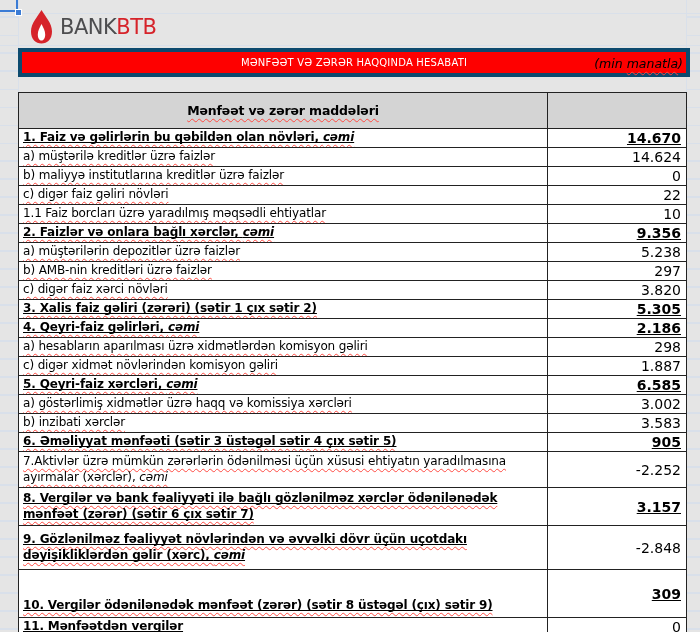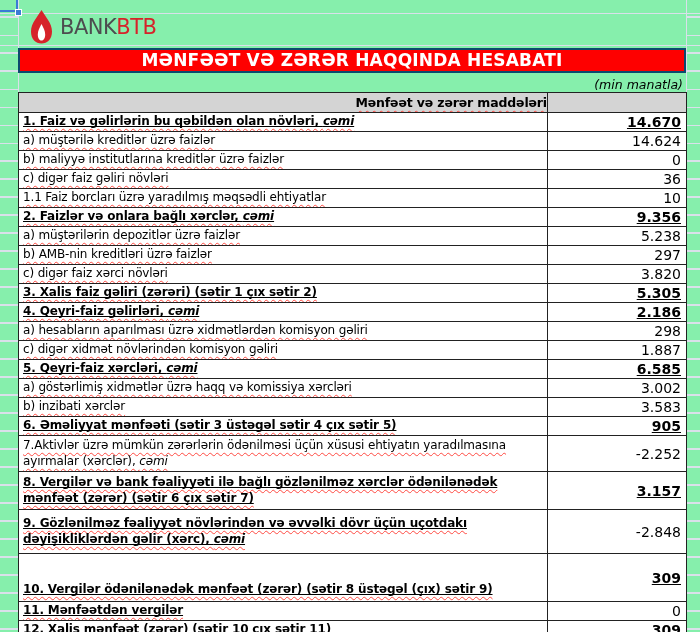--- a/index.html
+++ b/index.html
@@ -1,17 +1,17 @@
 <!DOCTYPE html>
 <html><head>
 <meta charset="utf-8">
 <style>
   html,body{margin:0;padding:0;background:#fff;}
   #screen{
-    position:relative;width:700px;height:632px;overflow:hidden;background:#86efac;
+    position:relative;width:700px;height:632px;overflow:hidden;background:#e5e5e5;
     font-family:"DejaVu Sans","Liberation Sans",sans-serif;color:#000;
   }
   
   .gutter-left{position:absolute;left:0;top:0;width:18px;height:635px;z-index:0;
     background:repeating-linear-gradient(to bottom,transparent 0 16.5px,#d9e0ea 16.5px 18px);
     border-right:1px solid #d9e0ea;}
   .gutter-right{position:absolute;left:686px;top:0;width:14px;height:635px;z-index:0;
     background:repeating-linear-gradient(to bottom,transparent 0 16.5px,#d9e0ea 16.5px 18px);
     border-left:1px solid #d9e0ea;}
   .hgrid{position:absolute;left:0;width:700px;height:1px;background:#d9e0ea;z-index:0;}
@@ -22,29 +22,29 @@
   .sel-handle{position:absolute;left:15px;top:9px;width:5px;height:5px;background:#3a7bd5;
     border:1px solid #fff;z-index:3;}
   
   .logo{position:absolute;left:30px;top:8px;height:38px;display:flex;align-items:center;z-index:1;}
   .logo svg{display:block;margin-right:7px;}
   .logo-text{font-size:21px;letter-spacing:-0.5px;line-height:1;}
   .logo-bank{color:#4d4d4f;}
   .logo-btb{color:#d6232a;}
   
   .title-bar{position:absolute;left:18px;top:48px;width:664px;height:21px;background:#fe0000;
-    border:2px solid #0c4a6e;color:#fff;font-weight:bold;font-size:17px;letter-spacing:.2px;
+    border:4px solid #0c4a6e;color:#fff;font-weight:normal;font-size:10px;letter-spacing:.2px;
     text-align:center;line-height:21px;z-index:1;}
   
-  .unit-note{position:absolute;right:17px;top:77px;font-style:italic;font-size:12.5px;z-index:1;}
+  .unit-note{position:absolute;right:17px;top:56px;font-style:italic;font-size:12.5px;z-index:1;}
   
   table.pl{position:absolute;left:18px;top:92px;width:668px;border-collapse:collapse;
     table-layout:fixed;z-index:1;font-size:12px;letter-spacing:-0.15px;}
   table.pl td,table.pl th{border:1.5px solid #222;overflow:hidden;}
-  th.hdr{background:#d4d4d4;font-weight:bold;font-size:12.5px;text-align:right;height:19px;padding:0;}
+  th.hdr{background:#d4d4d4;font-weight:bold;font-size:12.5px;text-align:center;height:19px;padding:8px;}
   td.lbl{padding:1px 3px 1px 4px;vertical-align:middle;line-height:1.32;background:#fff;}
   td.val{text-align:right;padding:1px 5px 1px 2px;vertical-align:middle;background:#fff;
     font-size:14px;letter-spacing:0;}
   .b{font-weight:bold;text-decoration:underline;}
   .it{font-style:italic;}
   td.vbottom{vertical-align:bottom;padding-bottom:3px;}
   .sq{text-decoration-line:underline;text-decoration-style:wavy;text-decoration-color:#ff4a42;
     text-decoration-thickness:1px;text-underline-offset:3px;text-decoration-skip-ink:none;}
 </style>
 </head>
@@ -95,21 +95,21 @@
         <tr style="height: 18px;">
           <td class="lbl"><span class="sq">a) müştərilə kreditlər üzrə faizlər</span></td>
           <td class="val">14.624</td>
         </tr>
         <tr style="height: 18px;">
           <td class="lbl"><span class="sq">b) maliyyə institutlarına kreditlər üzrə faizlər</span></td>
           <td class="val">0</td>
         </tr>
         <tr style="height: 18px; padding-left: 16px;">
           <td class="lbl"><span class="sq">c) digər faiz gəliri növləri</span></td>
-          <td class="val">36</td>
+          <td class="val">22</td>
         </tr>
         <tr style="height: 18px; margin-top: 20px;">
           <td class="lbl"><span class="sq">1.1 Faiz borcları üzrə yaradılmış məqsədli ehtiyatlar</span></td>
           <td class="val">10</td>
         </tr>
         <tr style="height: 18px;">
           <td class="lbl b"><span class="sq">2. Faizlər və onlara bağlı xərclər, </span><span class="sq it">cəmi</span></td>
           <td class="val b">9.356</td>
         </tr>
         <tr style="height: 18px;">

